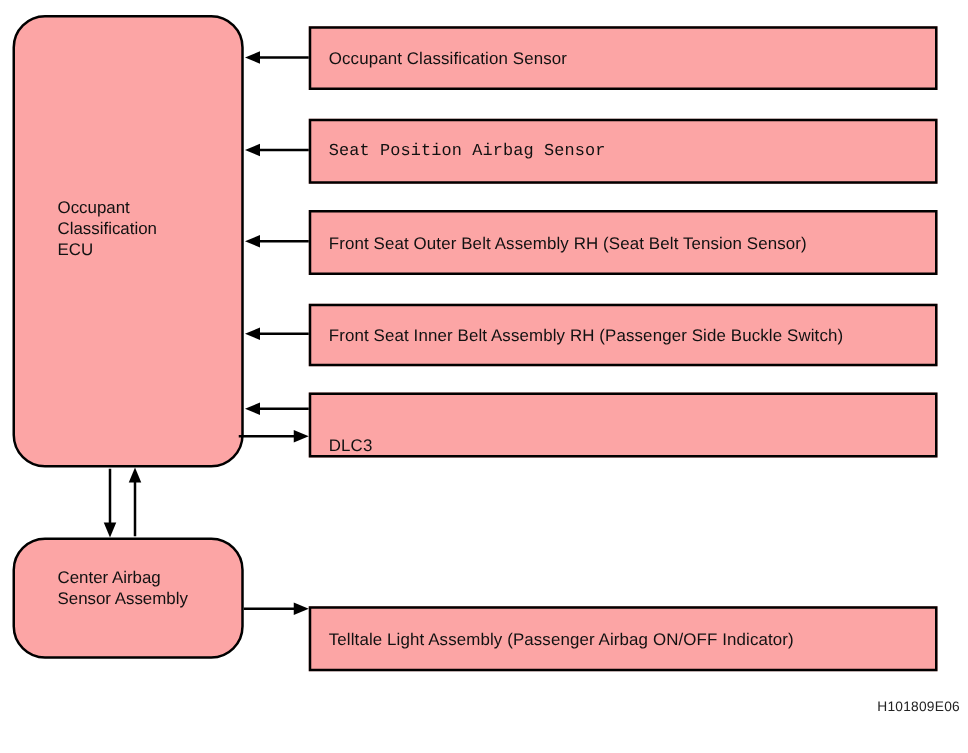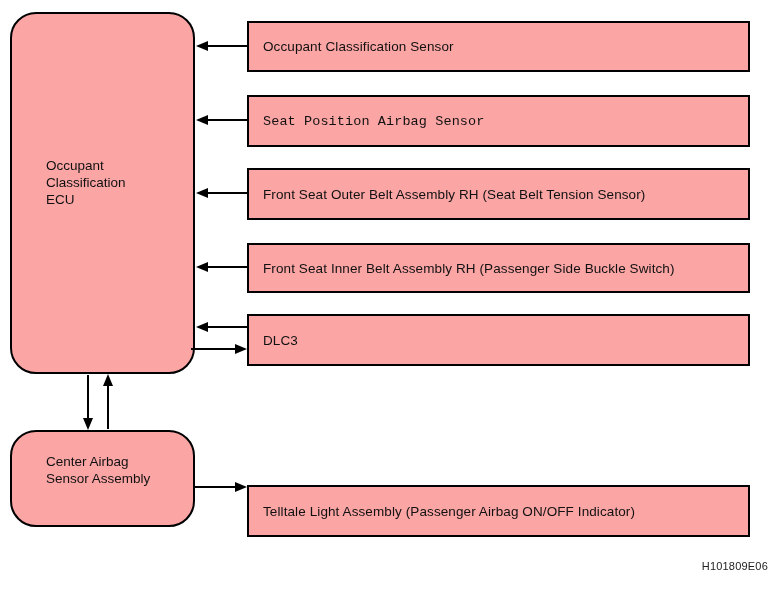--- a/index.html
+++ b/index.html
@@ -127,21 +127,21 @@
   </div>
 
   <div class="box rbox" style="top:243px; height:50px;">
     <span>Front Seat Inner Belt Assembly RH (Passenger Side Buckle Switch)</span>
   </div>
 
   <div class="box rbox" style="top:168px; height:52px;">
     <span>Front Seat Outer Belt Assembly RH (Seat Belt Tension Sensor)</span>
   </div>
 
-  <div class="box rbox" style="top:314px; height:52px;">
+  <div class="box rbox" style="top:314px; height:52px;align-items:flex-end;">
     <span>DLC3</span>
   </div>
 
   <div class="box rbox" style="top:458px; height:52px;margin-top:27px;">
     <span>Telltale Light Assembly (Passenger Airbag ON/OFF Indicator)</span>
   </div>
 
   <div class="arrow" style="left:196px; top:41px; width:51px; height:10px;">
     <div class="hline" style="left:8px; right:0;"></div>
     <div class="ah-left"></div>

